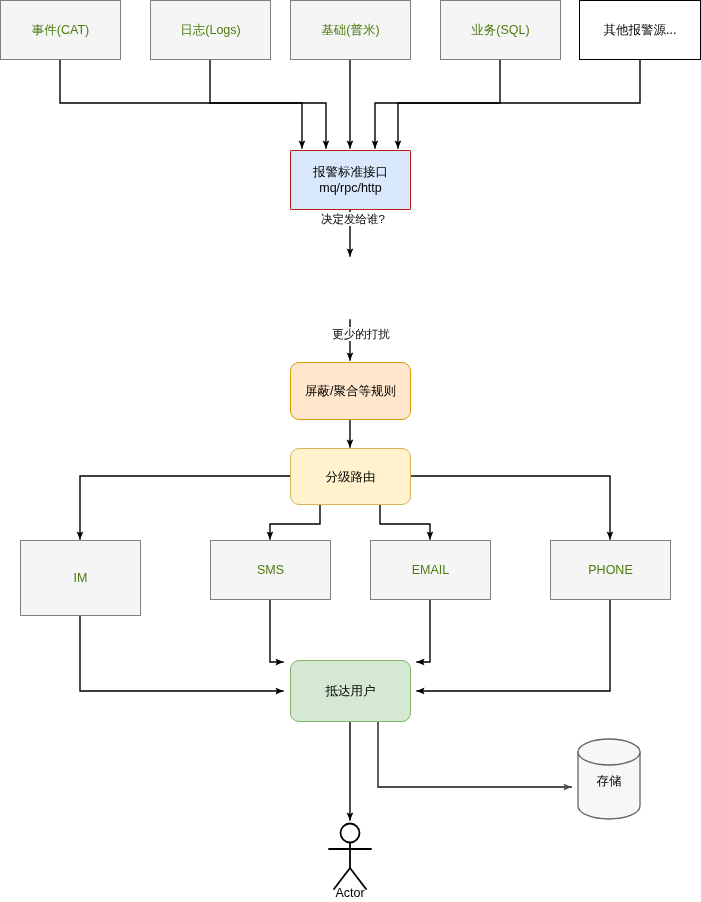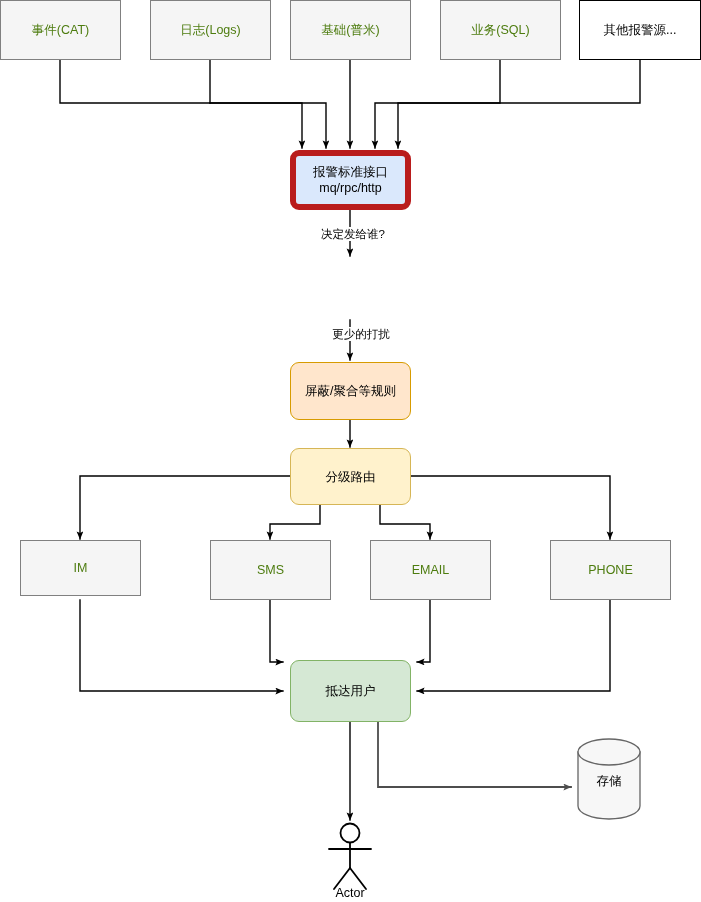--- a/index.html
+++ b/index.html
@@ -42,22 +42,22 @@
     border: 1px solid #808080;
     color: #4d7c0f;
   }
   .node-white {
     background: #ffffff;
     border: 1.6px solid #000000;
     color: #000000;
   }
   .node-blue {
     background: #dae8fc;
-    border: 6px solid #b91c1c;
-    border-radius: 9px;
+    border: 1px solid #b91c1c;
+    border-radius: 1px;
   }
   .node-purple {
     background: #e1d5e7;
     border: 1px solid #9673a6;
     border-radius: 9px;
   }
   .node-orange {
     background: #ffe6cc;
     border: 1px solid #d79b00;
     border-radius: 9px;
@@ -190,38 +190,38 @@
 
   <div class="node node-white" style="left:579px; top:0px; width:122px; height:60px;align-items:center;">
     <span>其他报警源...</span>
   </div>
 
   <div class="node node-blue" style="left:290px; top:150px; width:121px; height:60px;">
     <span>报警标准接口
 mq/rpc/http</span>
   </div>
 
-  <div class="edge-label" style="left:306px; top:227px; width:90px;">
+  <div class="edge-label" style="left:306px; top:212px; width:90px;">
     <span>决定发给谁?</span>
   </div>
 
 
   <div class="edge-label" style="left:318px; top:327px; width:82px;">
     <span>更少的打扰</span>
   </div>
 
   <div class="node node-orange" style="left:290px; top:362px; width:121px; height:58px;">
     <span>屏蔽/聚合等规则</span>
   </div>
 
   <div class="node node-yellow" style="left:290px; top:448px; width:121px; height:57px;">
     <span>分级路由</span>
   </div>
 
-  <div class="node node-gray" style="left:20px; top:540px; width:121px; height:56px;">
+  <div class="node node-gray" style="left:20px; top:540px; width:121px; height:76px;">
     <span>IM</span>
   </div>
 
   <div class="node node-gray" style="left:210px; top:540px; width:121px; height:60px;">
     <span>SMS</span>
   </div>
 
   <div class="node node-gray" style="left:370px; top:540px; width:121px; height:60px;">
     <span>EMAIL</span>
   </div>

